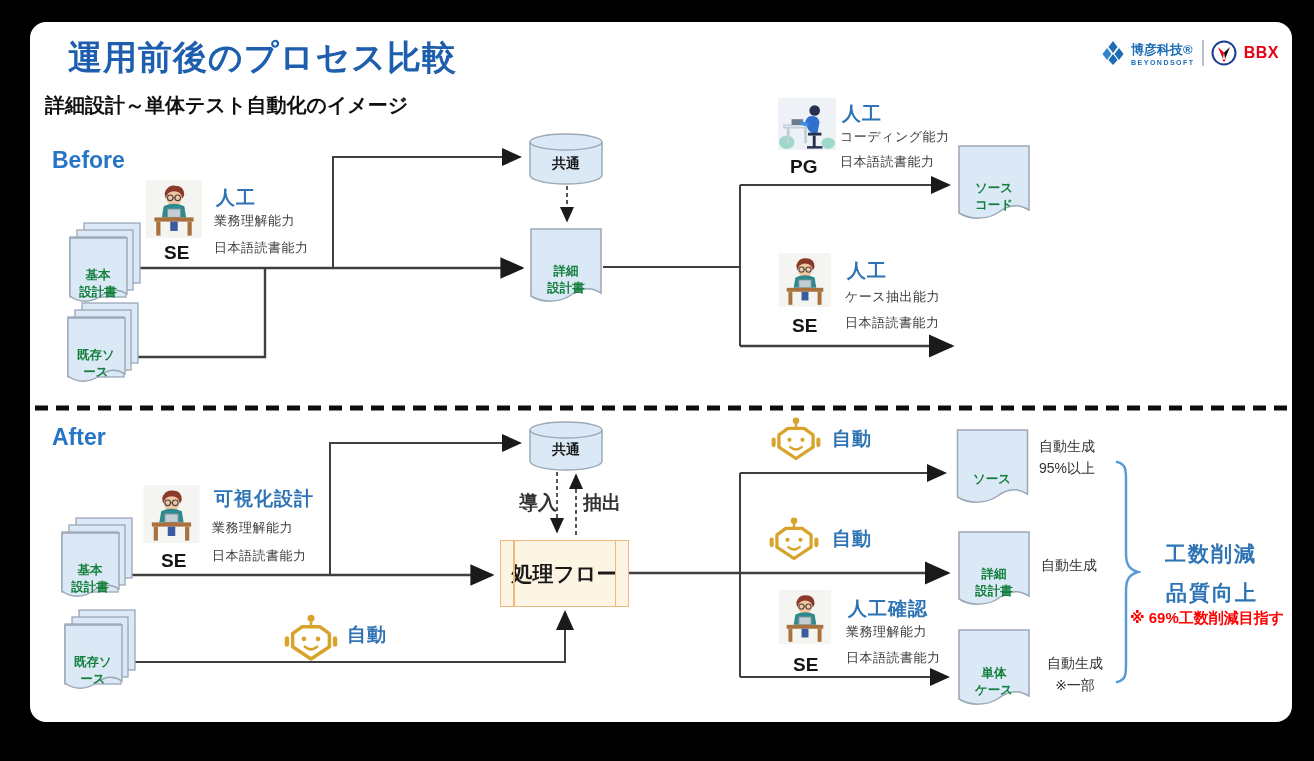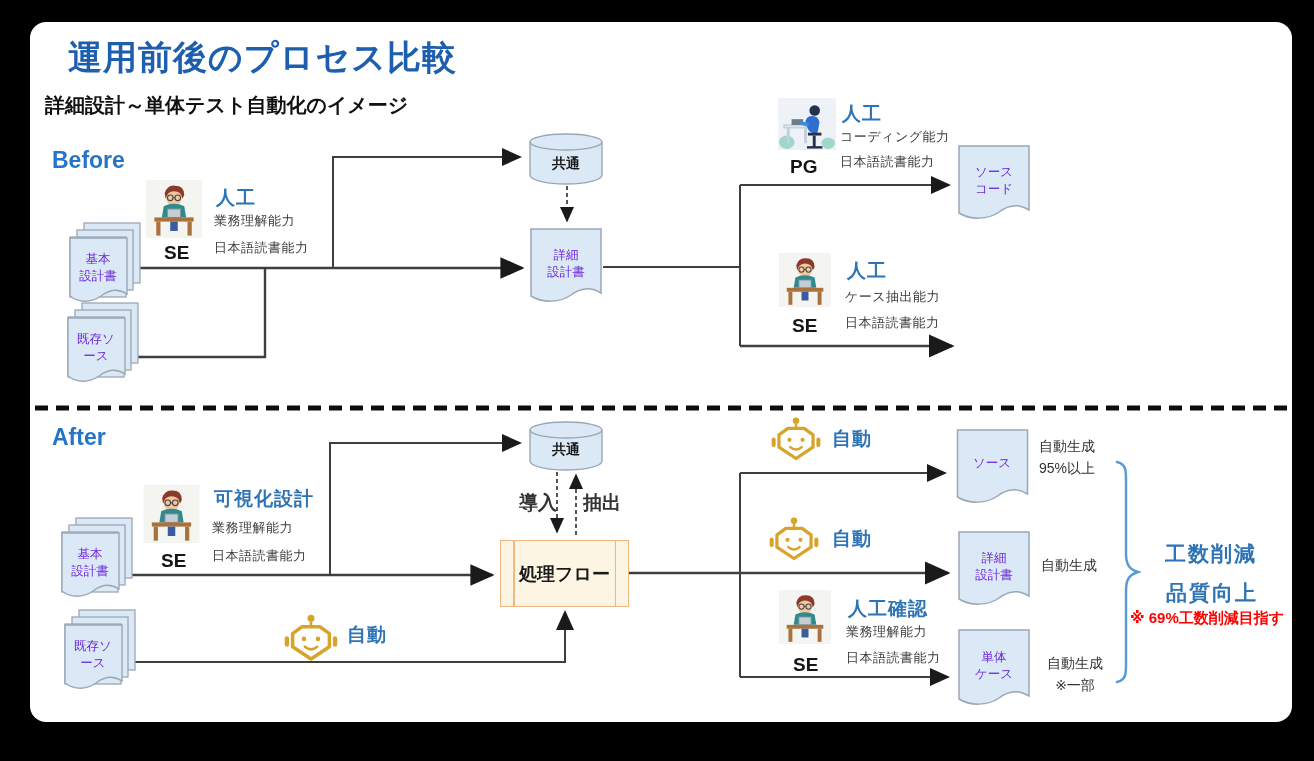--- a/index.html
+++ b/index.html
@@ -7,26 +7,26 @@
        font-family:"Liberation Sans","DejaVu Sans",sans-serif;}
   .card{position:absolute;left:30px;top:22px;width:1262px;height:700px;background:#fff;border-radius:16px;}
   .abs{position:absolute;}
   .title{font-size:34px;font-weight:bold;color:#1d5fae;letter-spacing:1px;white-space:nowrap;}
   .subtitle{font-size:20px;font-weight:bold;color:#111;white-space:nowrap;}
   .sec-label{font-size:23px;font-weight:bold;color:#2574c6;}
   .t-type{font-size:19px;font-weight:bold;color:#2e74b5;letter-spacing:1px;white-space:nowrap;}
   .t-name{font-size:19px;font-weight:bold;color:#151515;}
   .t-skill{font-size:13px;color:#3d3d3d;letter-spacing:.5px;white-space:nowrap;}
   .t-note{font-size:14px;color:#333;line-height:22px;white-space:nowrap;}
-  .doc-label{font-size:12.5px;font-weight:normal;color:#6d28d9;text-align:center;line-height:1.35;}
+  .doc-label{font-size:12.5px;font-weight:bold;color:#15803d;text-align:center;line-height:1.35;margin-top:16px;}
   .cyl-label{font-size:14px;font-weight:bold;color:#1a1a1a;text-align:center;}
   .flowbox{background:#fdf5e3;border:1.5px solid #eeb87e;}
   .flowbox .bar{position:absolute;top:0;bottom:0;width:1.5px;background:#eeb87e;}
   .flow-label{width:100%;height:100%;display:flex;align-items:center;justify-content:center;
-              font-size:18px;font-weight:bold;color:#1a1a1a;}
+              font-size:21px;font-weight:bold;color:#1a1a1a;}
   .benefit{font-size:21px;font-weight:bold;color:#2e74b5;letter-spacing:2px;white-space:nowrap;}
   .benefit-note{font-size:15px;font-weight:bold;color:#ff0000;white-space:nowrap;}
   .arrow-tag{font-size:19px;color:#333;font-weight:bold;}
   .logo-cn{font-size:13px;font-weight:bold;color:#1b6cb5;white-space:nowrap;}
   .logo-en{font-size:7px;font-weight:bold;color:#1b6cb5;letter-spacing:1.5px;}
   .logo-bbx{font-size:16px;font-weight:900;color:#e60012;letter-spacing:.5px;}
   .logo-divider{width:2px;height:26px;background:#b9c0c8;}
   svg{display:block;}
 </style>
 </head>
@@ -59,20 +59,40 @@
     <path d="M93,640 H535 V590" stroke="#3f3f3f" stroke-width="2" fill="none" marker-end="url(#ah)"></path>
     <path d="M597,551 H918" stroke="#3f3f3f" stroke-width="2.6" fill="none" marker-end="url(#ah)"></path>
     <path d="M710,451 V655" stroke="#3f3f3f" stroke-width="2" fill="none"></path>
     <path d="M710,451 H915" stroke="#3f3f3f" stroke-width="2" fill="none" marker-end="url(#ah)"></path>
     <path d="M710,655 H918" stroke="#3f3f3f" stroke-width="2" fill="none" marker-end="url(#ah)"></path>
   </svg>
 
   <div class="abs title" style="left:38px;top:13px;">運用前後のプロセス比較</div>
   <div class="abs subtitle" style="left:15px;top:70px;">詳細設計～単体テスト自動化のイメージ</div>
 
+  <div class="abs" style="left:1072px;top:18px;display:flex;align-items:center;gap:7px;">
+    <svg width="22" height="24" viewBox="0 0 22 24">
+      <path d="M11,0 L15.5,6 L11,12 L6.5,6 Z" fill="#1b6cb5"></path>
+      <path d="M5,7 L9.5,13 L5,19 L0.5,13 Z" fill="#2f86c9"></path>
+      <path d="M17,7 L21.5,13 L17,19 L12.5,13 Z" fill="#1b6cb5"></path>
+      <path d="M11,13 L15.5,19 L11,24 L6.5,19 Z" fill="#1b6cb5"></path>
+    </svg>
+    <div>
+      <div class="logo-cn">博彦科技®</div>
+      <div class="logo-en">BEYONDSOFT</div>
+    </div>
+    <div class="logo-divider"></div>
+    <svg width="26" height="26" viewBox="0 0 26 26">
+      <circle cx="13" cy="13" r="11.5" fill="#fff" stroke="#1b3f8f" stroke-width="2"></circle>
+      <path d="M7,7 L12,19 L13,12.5 Z" fill="#e60012"></path>
+      <path d="M19,7 L14,19 L13,12.5 Z" fill="#111"></path>
+      <path d="M11.3,19.5 h3.4 l-1.7,2.5 Z" fill="#e60012"></path>
+    </svg>
+    <div class="logo-bbx">BBX</div>
+  </div>
 
   <div class="abs sec-label" style="left:22px;top:125px;">Before</div>
 
   <svg class="abs" style="left:116px;top:158px;" width="56" height="58" viewBox="0 0 60 62">
     <rect x="0" y="0" width="60" height="62" fill="#f4f4f1"></rect>
     <circle cx="30" cy="19" r="8.5" fill="#f2c6a0"></circle>
     <path d="M20,14 Q23,5 31,6 Q41,6 41,16 L39,20 Q38,12 30,12 Q23,12 21,20 Z" fill="#8b3a2a"></path>
     <circle cx="26" cy="19" r="3" fill="none" stroke="#444" stroke-width="1.2"></circle>
     <circle cx="34" cy="19" r="3" fill="none" stroke="#444" stroke-width="1.2"></circle>
     <line x1="29" y1="19" x2="31" y2="19" stroke="#444" stroke-width="1.2"></line>

